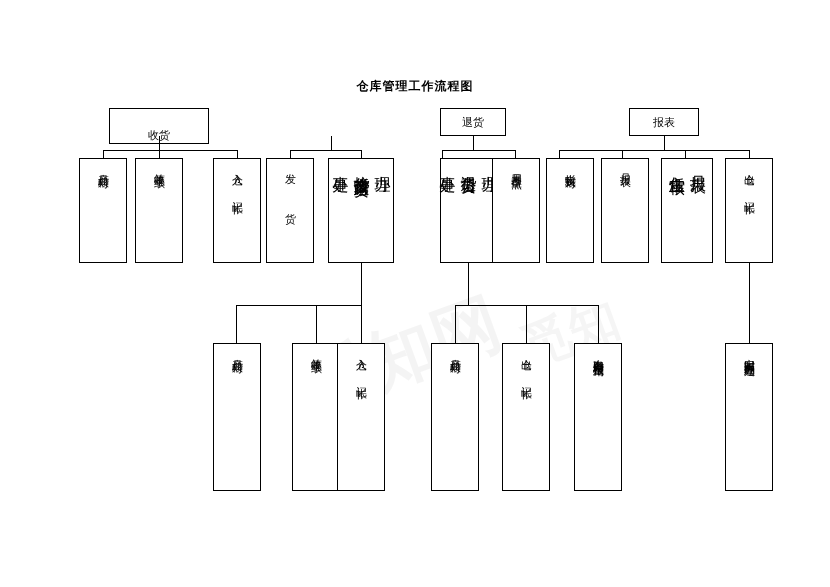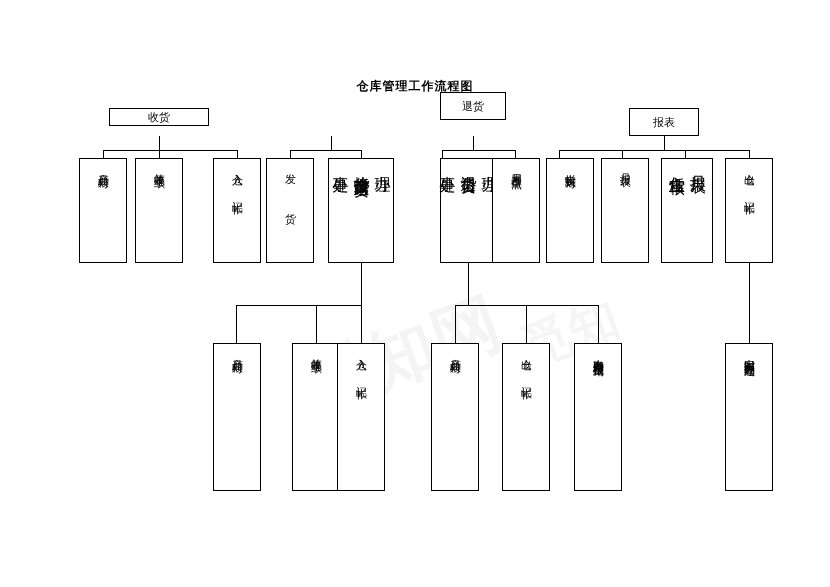--- a/index.html
+++ b/index.html
@@ -101,24 +101,24 @@
 </head>
 <body>
 
 <div id="canvas">
 
   <div id="watermark">觅知网</div>
   <div id="watermark2">觅知</div>
 
   <div id="title">仓库管理工作流程图</div>
 
-  <div class="node h" style="left:109px; top:108px; width:100px; height:18px;align-items:flex-end;">
+  <div class="node h" style="left:109px; top:108px; width:100px; height:36px;align-items:flex-end;">
     <span>收货</span>
   </div>
-  <div class="node h" style="left:440px; top:92px; width:66px; height:28px;">
+  <div class="node h" style="left:440px; top:108px; width:66px; height:28px;">
     <span>退货</span>
   </div>
   <div class="node h" style="left:629px; top:108px; width:70px; height:28px;">
     <span>报表</span>
   </div>
 
   <div class="line vline" style="left:159px; top:136px; height:14px;"></div>
   <div class="line hline" style="left:103px; top:150px; width:134px;"></div>
   <div class="line vline" style="left:103px; top:150px; height:8px;"></div>
   <div class="line vline" style="left:159px; top:150px; height:8px;"></div>

